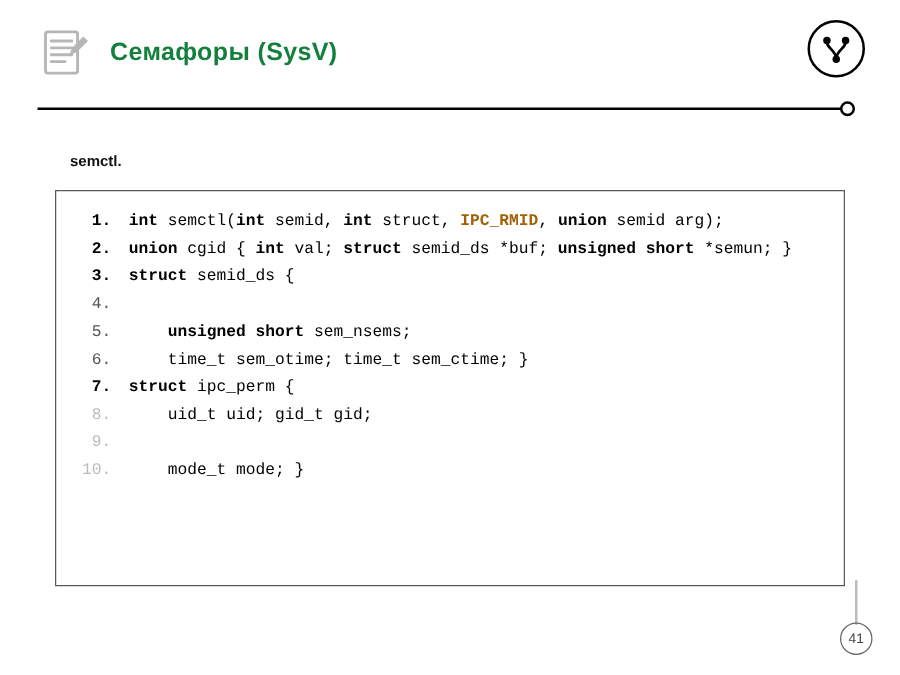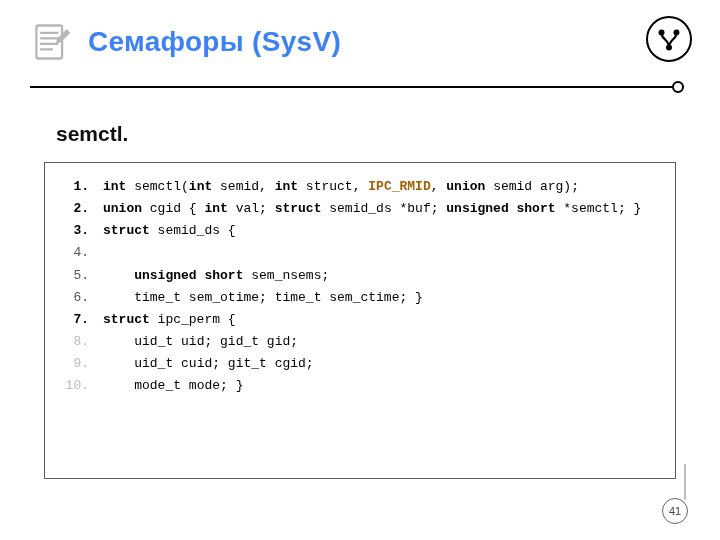--- a/index.html
+++ b/index.html
@@ -1,40 +1,40 @@
 <!DOCTYPE html>
 <html><head>
 <meta charset="utf-8">
 <style>
   * { box-sizing: border-box; margin: 0; padding: 0; }
   html, body { width: 720px; height: 540px; background: #fff; font-family: Arial, Helvetica, sans-serif; color: #333; }
   .slide { position: relative; width: 720px; height: 540px; padding: 20px 30px 0 30px; }
 
   .header { display: flex; align-items: center; gap: 14px; }
   .doc-icon-wrap { width: 44px; height: 44px; flex: 0 0 auto; }
-  .title { color: #3b82f6; font-size: 28px; font-weight: 700; letter-spacing: .3px; }
+  .title { color: #15803d; font-size: 20px; font-weight: 700; letter-spacing: .3px; }
 
   .tree-icon-wrap { position: absolute; right: 28px; top: 16px; width: 46px; height: 46px; border: 2.5px solid #000; border-radius: 50%; display:flex; align-items:center; justify-content:center; }
 
   .rule-wrap { position: relative; margin-top: 14px; height: 18px; }
   .rule { position:absolute; left:0; right:12px; top:8px; height:2px; background:#000; }
   .rule-dot { position:absolute; right:6px; top:3px; width:12px; height:12px; border:2px solid #000; border-radius:50%; background:#fff; }
 
-  .subtitle { margin: 26px 0 16px 26px; font-size: 21px; font-weight: 700; color:#111; }
+  .subtitle { margin: 26px 0 16px 26px; font-size: 12px; font-weight: 700; color:#111; }
 
   .codebox { margin: 0 14px 0 14px; border:1px solid #5a5a5a; padding: 14px 18px 80px 18px; font-family: "Courier New", monospace; font-size: 13px; line-height: 1.55; color:#000; min-height: 280px; }
   .codeline { display:flex; align-items:flex-start; gap: 14px; margin-bottom: 2px; }
   .ln { width: 26px; text-align:right; color:#555; flex:0 0 auto; }
   .ln.bold { font-weight:700; color:#000; }
   .ln.dim { color:#bbb; }
   .code { white-space: pre-wrap; overflow-wrap:anywhere; }
   .kw { font-weight:700;text-align:right; }
   .red { color:#a16207;font-weight:bold; }
 
-  .pagewrap { position:absolute; right:32px; bottom:16px; width:26px; height:26px; border:1.5px solid #666; border-radius:50%; display:flex; align-items:center; justify-content:center; font-size:11px; color:#444; }
+  .pagewrap { position:absolute; right:22px; bottom:16px; width:26px; height:26px; border:1.5px solid #666; border-radius:50%; display:flex; align-items:center; justify-content:center; font-size:11px; color:#444; }
   .pagestem { position:absolute; right:34px; bottom:40px; width:2px; height:36px; background:#bbb; border-radius:1px; transform:rotate(0deg); }
 </style>
 </head>
 <body>
 
 <div class="slide">
 
   <div class="header">
     <div class="doc-icon-wrap">
       <svg viewBox="0 0 48 48" width="44" height="44">
@@ -66,21 +66,21 @@
 
   <div class="subtitle">semctl.</div>
 
   <div class="codebox" id="codebox">
       <div class="codeline">
         <span class="ln bold">1.</span>
         <span class="code"><span class="kw">int</span><span> semctl(</span><span class="kw">int</span><span> semid, </span><span class="kw">int</span><span> struct, </span><span class="red">IPC_RMID</span><span>, </span><span class="kw">union</span><span> semid arg);</span></span>
       </div>
       <div class="codeline">
         <span class="ln bold">2.</span>
-        <span class="code"><span class="kw">union</span><span> cgid { </span><span class="kw">int</span><span> val; </span><span class="kw">struct</span><span> semid_ds *buf; </span><span class="kw">unsigned short</span><span> *semctl; }</span></span>
+        <span class="code"><span class="kw">union</span><span> cgid { </span><span class="kw">int</span><span> val; </span><span class="kw">struct</span><span> semid_ds *buf; </span><span class="kw">unsigned short</span><span> *semun; }</span></span>
       </div>
       <div class="codeline">
         <span class="ln bold">3.</span>
         <span class="code"><span class="kw">struct</span><span> semid_ds {</span></span>
       </div>
       <div class="codeline">
         <span class="ln">4.</span>
       </div>
       <div class="codeline">
         <span class="ln">5.</span>
@@ -93,21 +93,20 @@
       <div class="codeline">
         <span class="ln bold">7.</span>
         <span class="code"><span class="kw">struct</span><span> ipc_perm {</span></span>
       </div>
       <div class="codeline">
         <span class="ln dim">8.</span>
         <span class="code"><span>    uid_t uid; gid_t gid;</span></span>
       </div>
       <div class="codeline">
         <span class="ln dim">9.</span>
-        <span class="code"><span>    uid_t cuid; git_t cgid;</span></span>
       </div>
       <div class="codeline">
         <span class="ln dim">10.</span>
         <span class="code"><span>    mode_t mode; }</span></span>
       </div>
     </div>
 
   <div class="pagestem"></div>
   <div class="pagewrap">
     <span>41</span>

